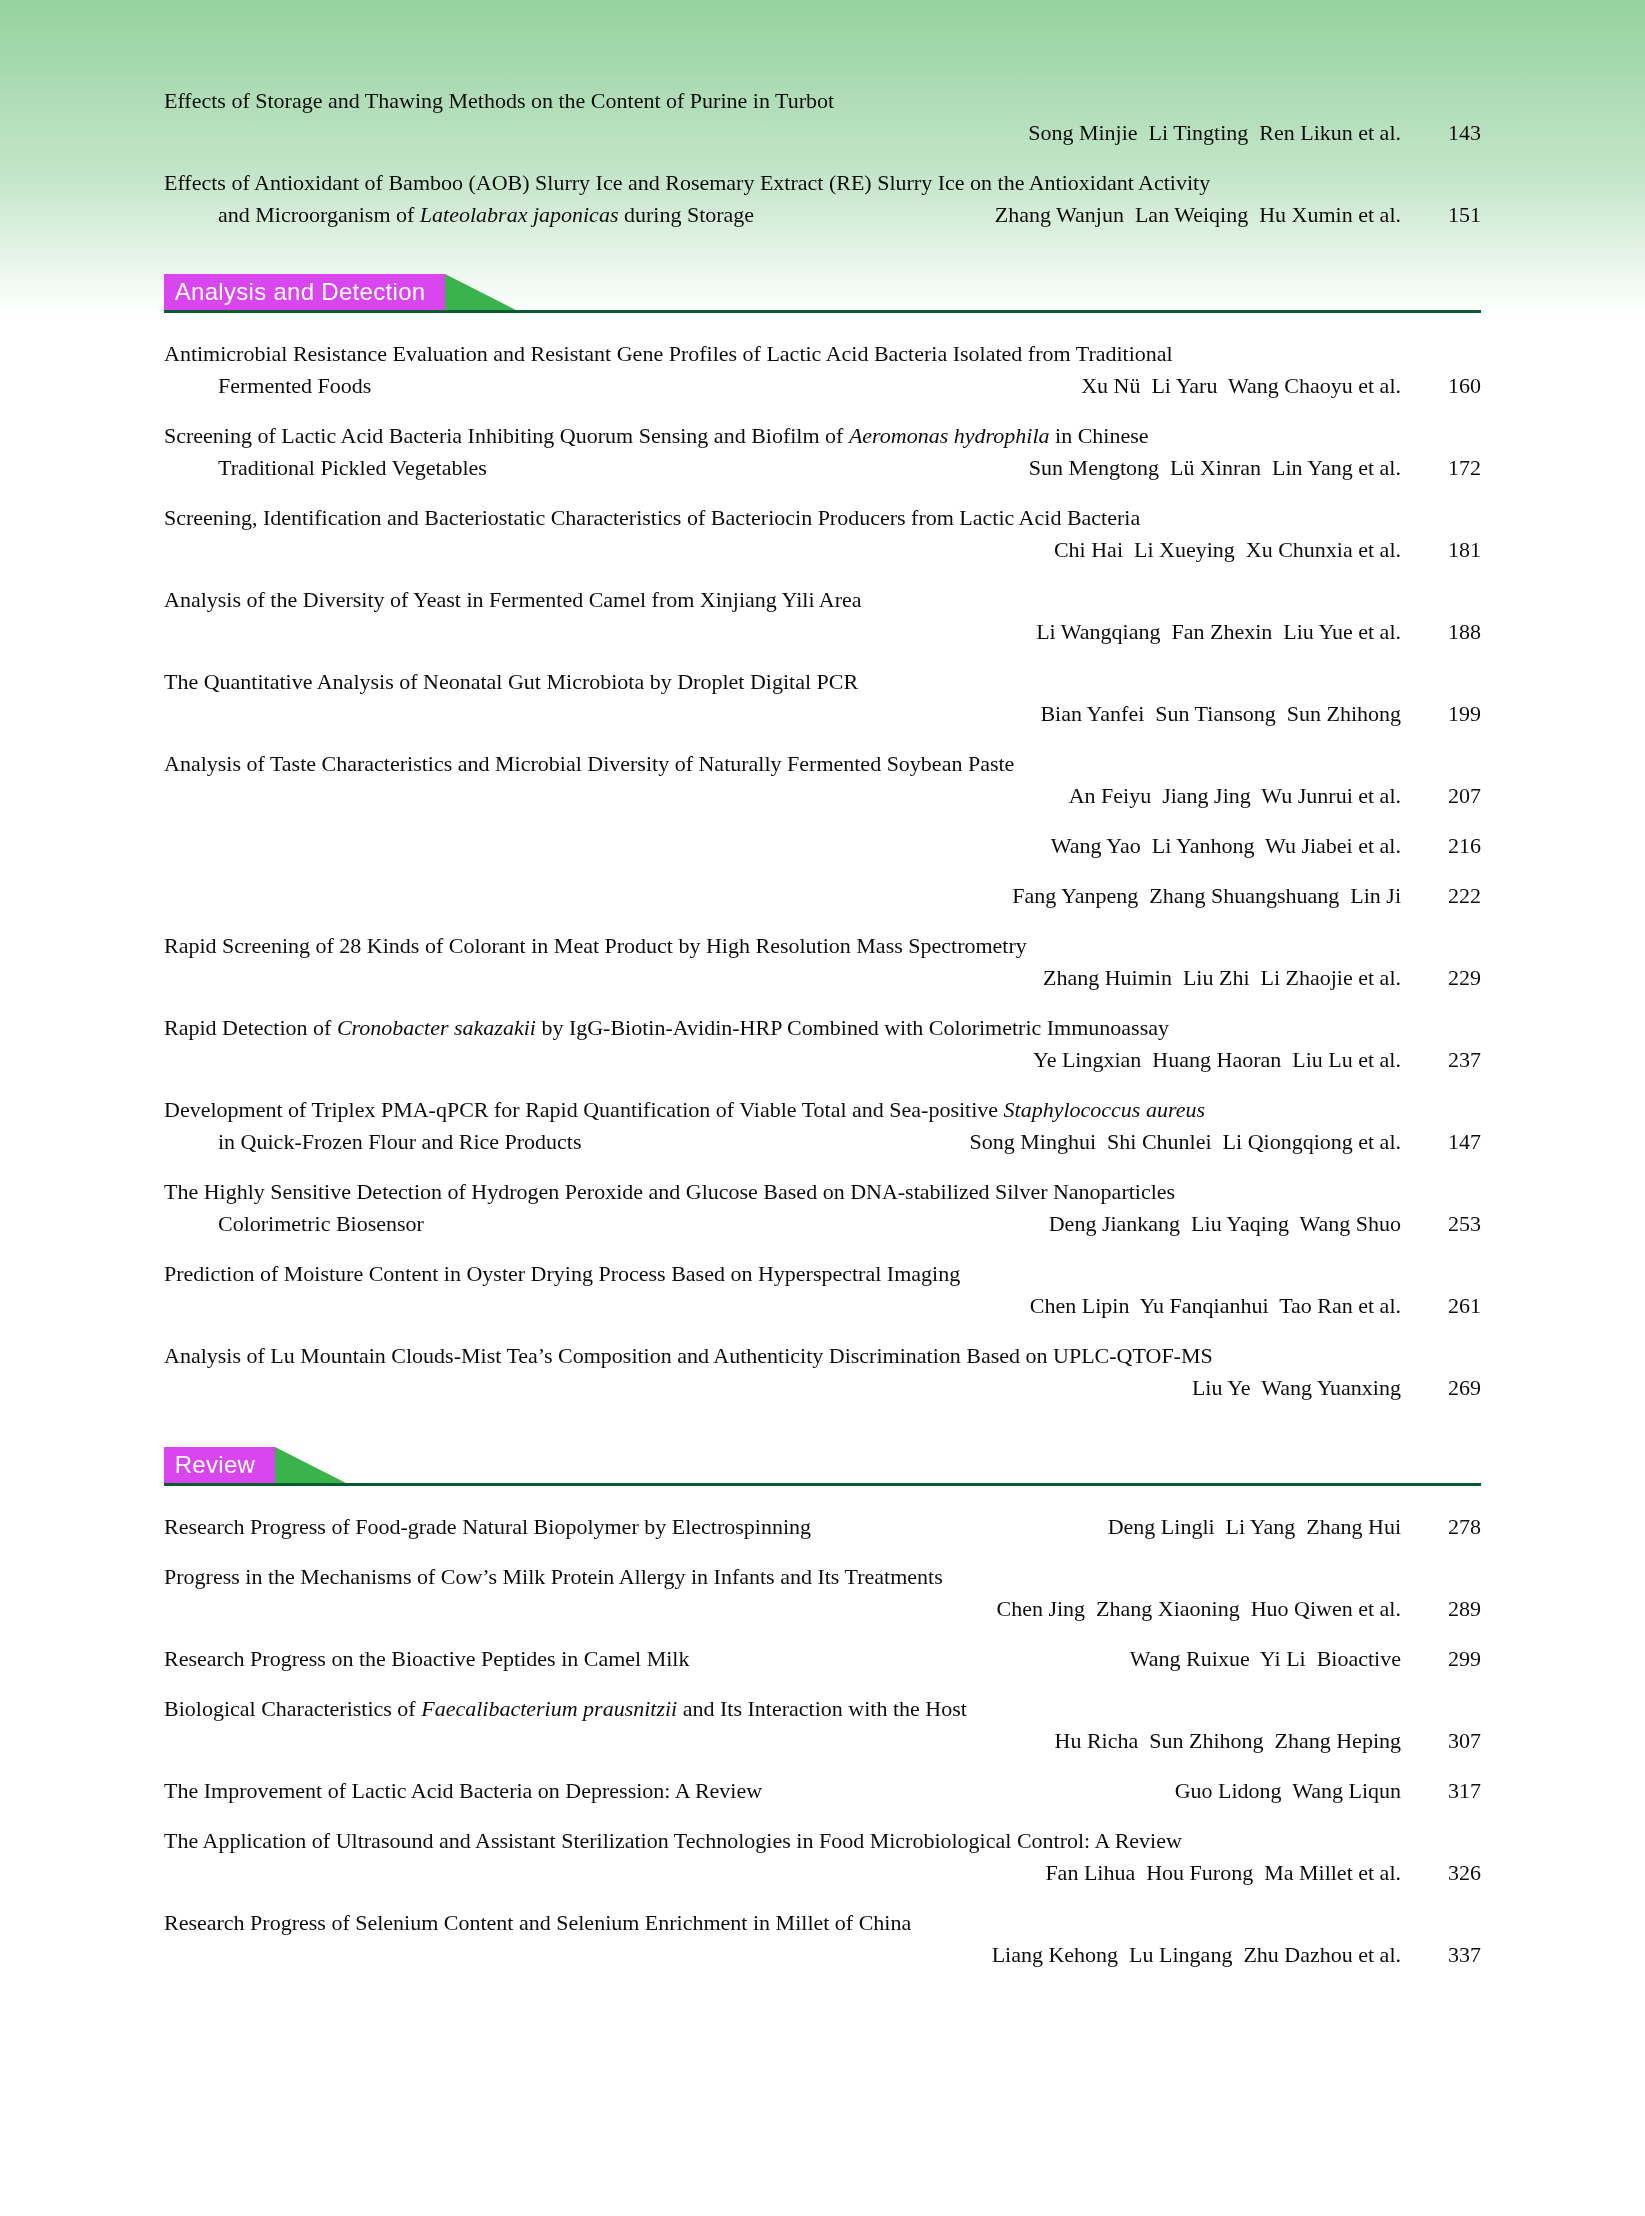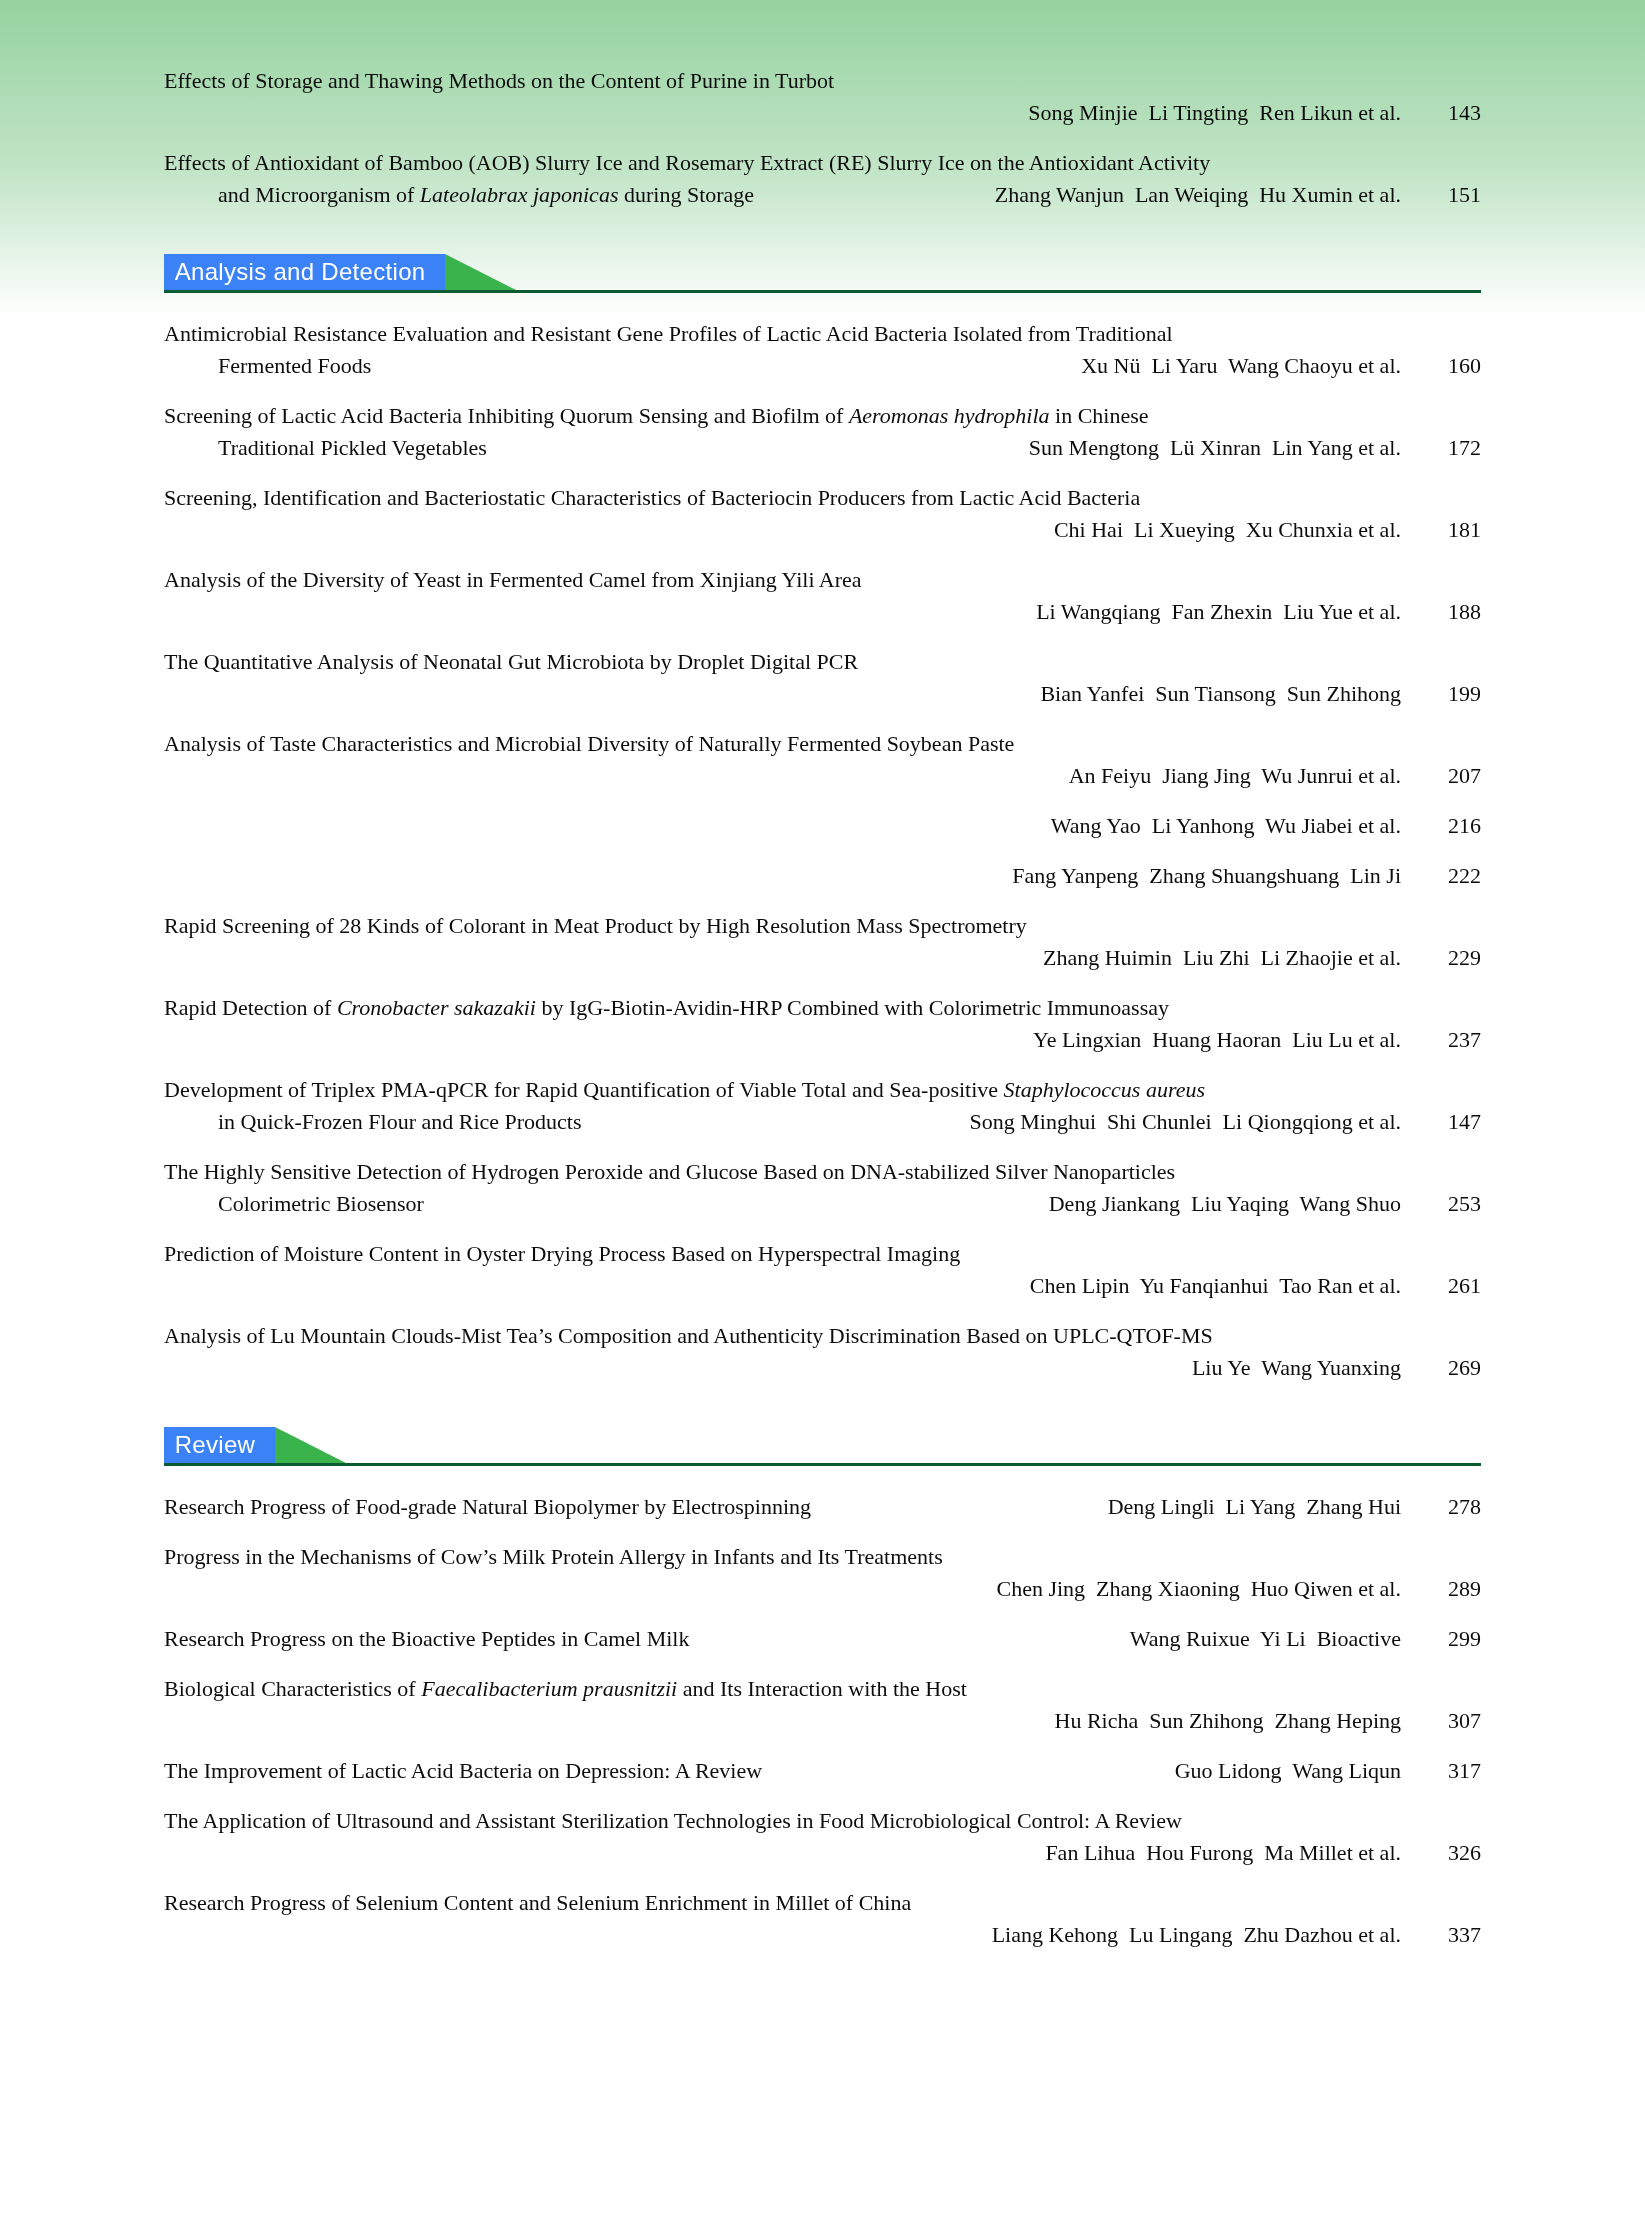--- a/index.html
+++ b/index.html
@@ -9,28 +9,28 @@
     font-family:"Liberation Serif", serif;
     color:#0d0d0d;
   }
   .top-gradient{
     position:absolute;top:0;left:0;width:1645px;height:316px;
     background:linear-gradient(180deg,#95d29f 0%,#c3e5c8 55%,#ffffff 100%);
   }
   .content{
     position:relative;
     margin:0 164px;
-    padding-top:65px;
+    padding-top:85px;
   }
   
   .section-head{margin:43px 0 25.5px 0;}
   .banner-row{display:flex;align-items:flex-end;height:36px;}
   .banner{
     height:36px;display:flex;align-items:center;
-    background:#3b82f6;color:#ffffff;
+    background:#d946ef;color:#ffffff;
     font-family:"Liberation Sans", sans-serif;
     font-size:24px;letter-spacing:0.3px;
     padding:0 20px 0 10.7px;white-space:nowrap;
   }
   .banner-slant{
     width:0;height:0;
     border-bottom:36px solid #3ab34d;
     border-right:71px solid transparent;
   }
   .rule{height:2.7px;background:#0a5a32;}

